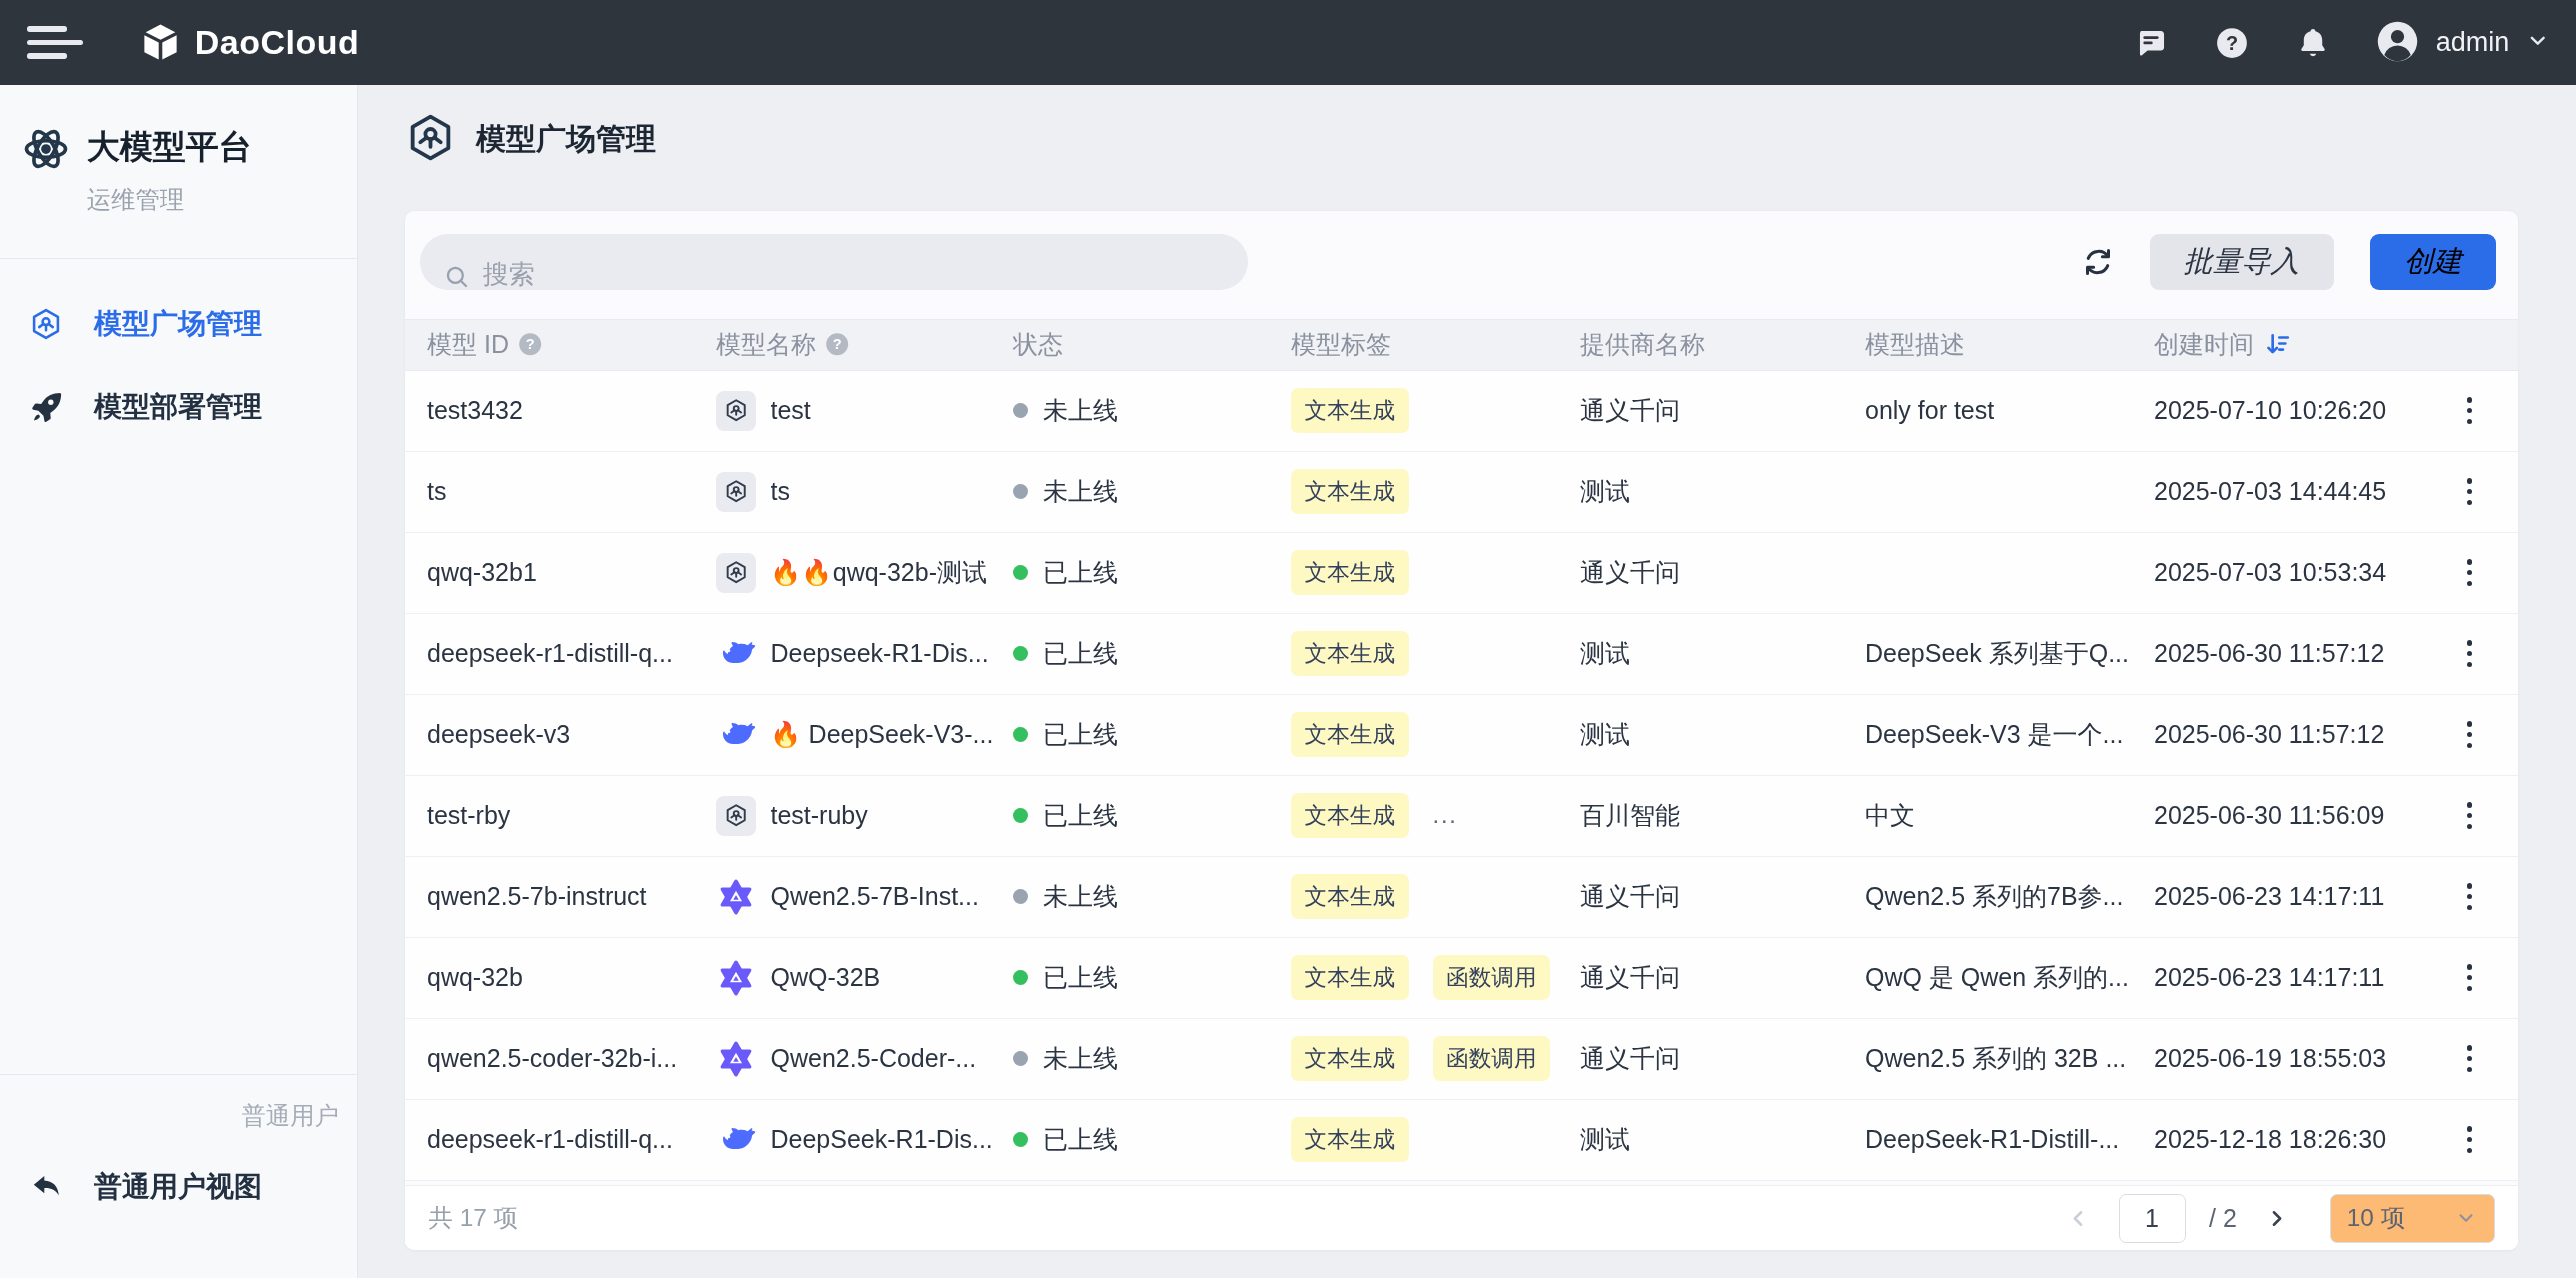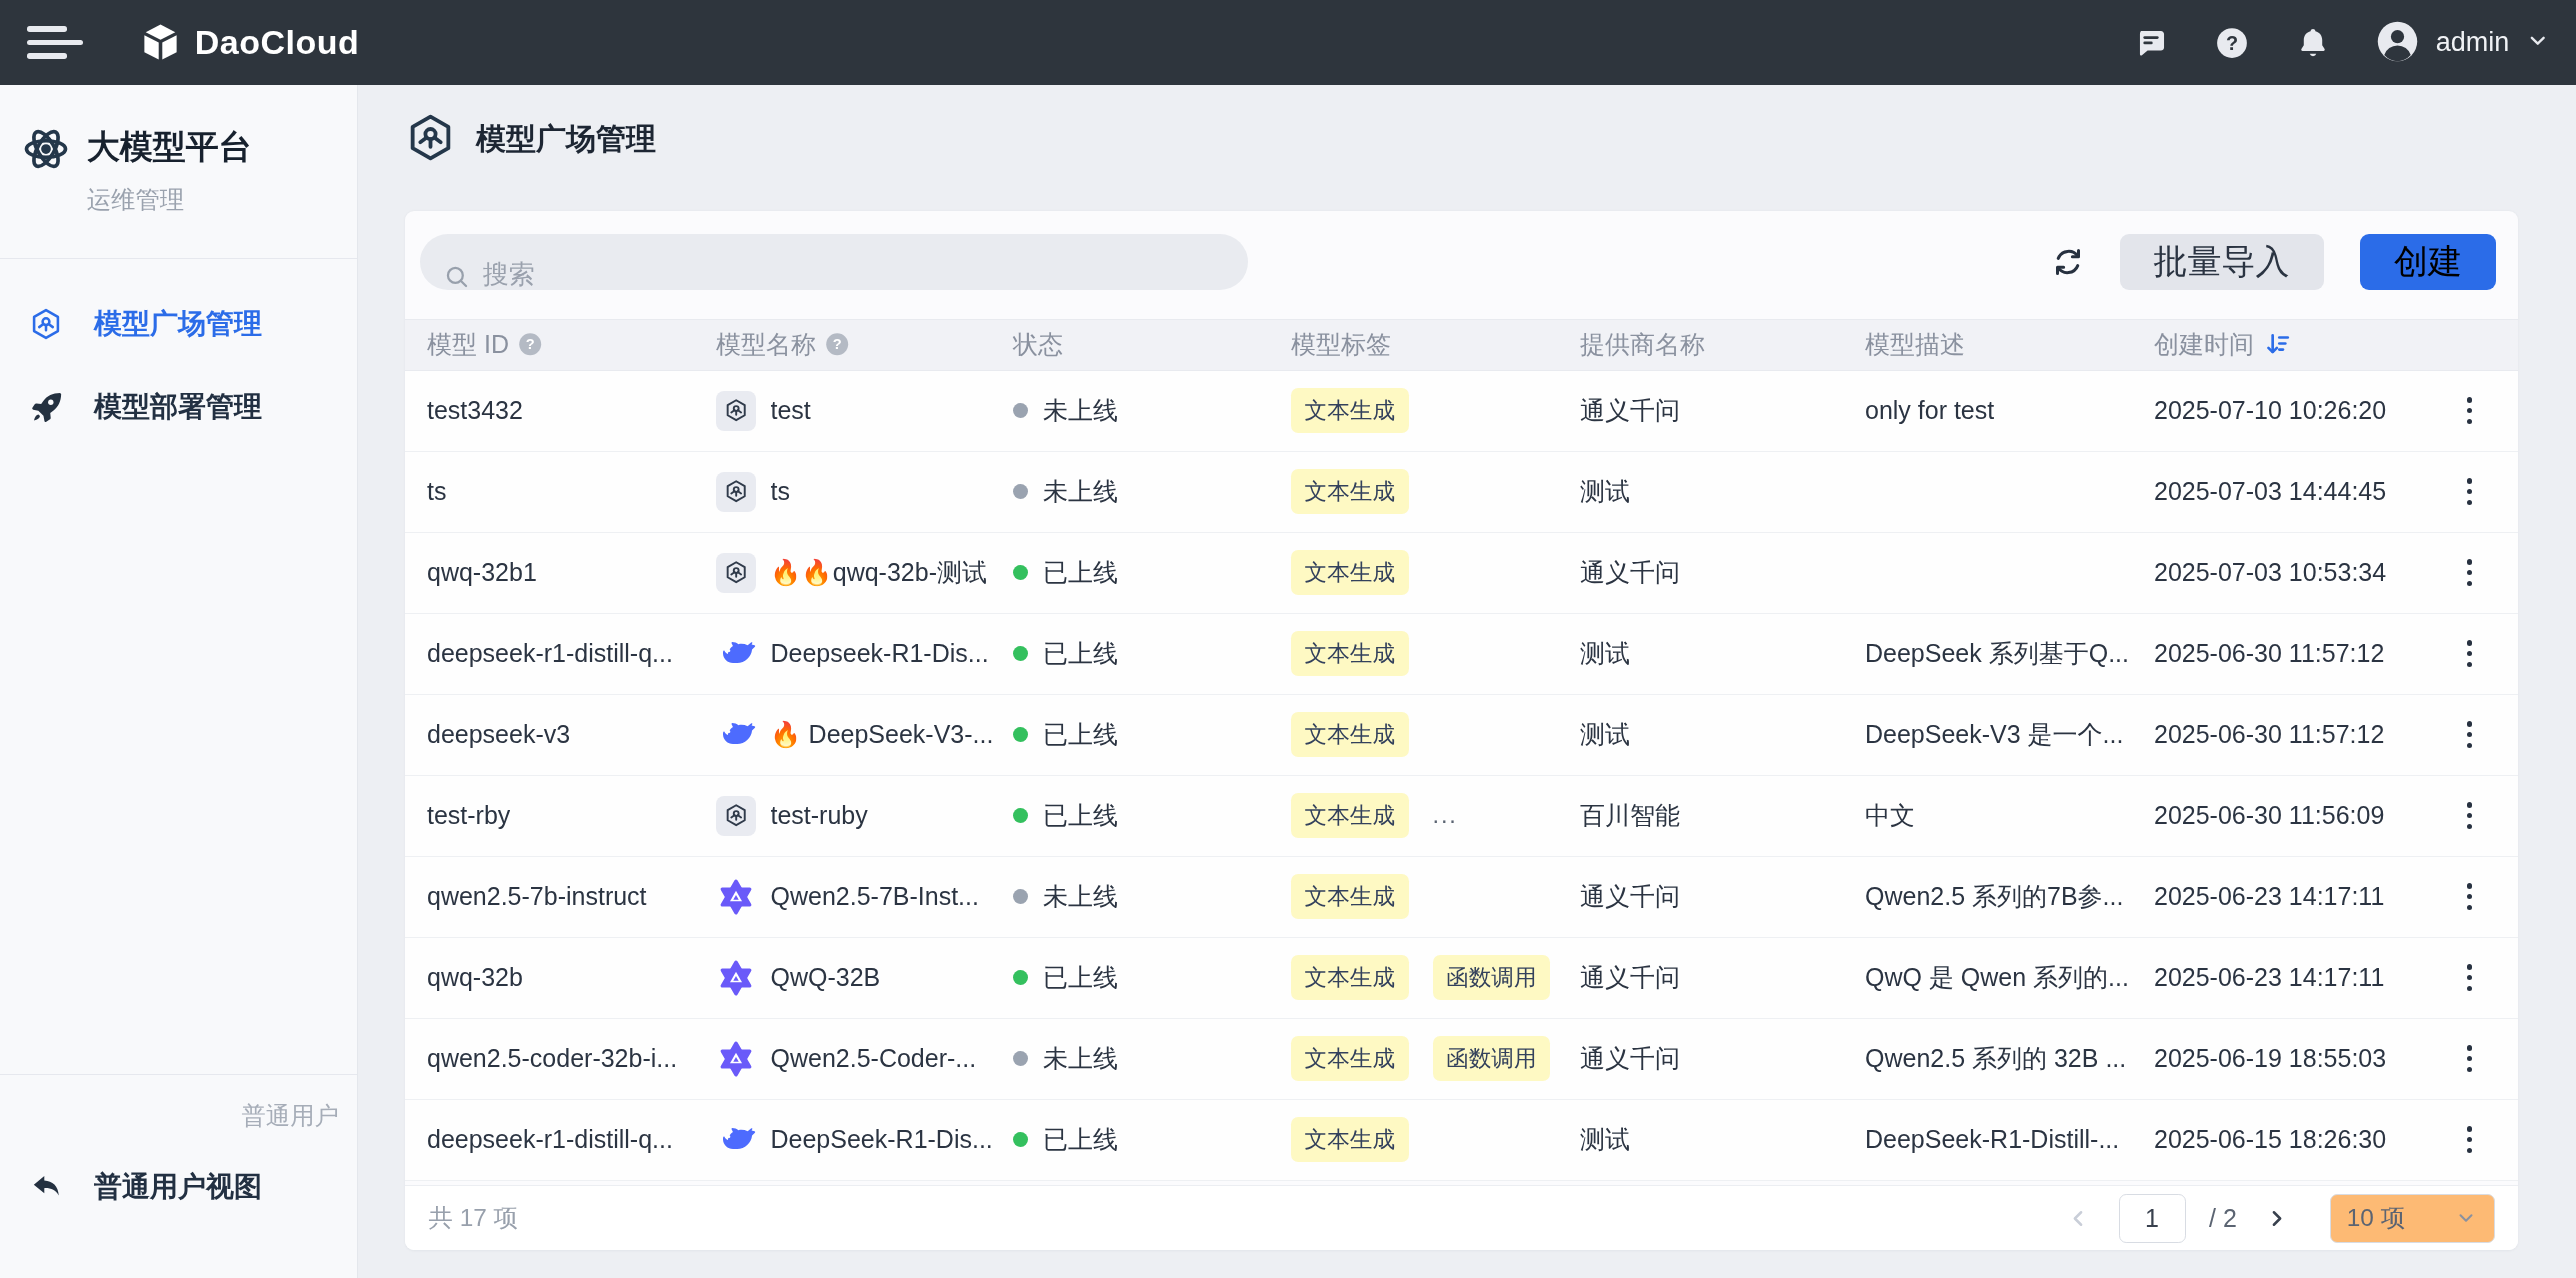--- a/index.html
+++ b/index.html
@@ -52,21 +52,21 @@
 
   .card { margin-top:45px; background:#fbfbfd; border-radius:9px; box-shadow:0 0.9px 2.7px rgba(20,30,50,.05); height:1039px; display:flex; flex-direction:column; }
   .toolbar { padding:22.6px 22px 29px 14.5px; display:flex; align-items:center; }
   .search-box { width:828px; height:56px; background:#e9ebf0; border-radius:28px; display:flex; align-items:flex-end; padding:0 23.5px; gap:12.7px; }
   .search-box svg { width:27px; height:27px; flex-shrink:0; }
   .search-box input { border:none; outline:none; background:transparent; font-size:26px; color:#39414e; width:100%; font-family:inherit; }
   .search-box input::placeholder { color:#9aa1ad; }
   .toolbar-right { margin-left:auto; display:flex; align-items:center; gap:31px; }
   .refresh-btn { width:42px; height:42px; display:flex; align-items:center; justify-content:center; cursor:pointer; color:#273140; }
   .refresh-btn svg { width:36px; height:36px; }
-  .btn { height:56px; border:none; border-radius:9px; font-size:34px; font-family:inherit; padding:0 34px; cursor:pointer; }
+  .btn { height:56px; border:none; border-radius:9px; font-size:29px; font-family:inherit; padding:0 34px; cursor:pointer;font-style:italic; }
   .btn-secondary { background:#e3e5eb; color:#2b3442; }
   .btn-primary { background:#2b6ce8; color:#000000; margin-left:5.4px; }
 
   
   .table { flex:1; }
   .thead { height:52px; background:#f1f2f6; border-top:0.9px solid #e8eaef; border-bottom:0.9px solid #e8eaef; display:flex; align-items:center; padding:0 22px; }
   .th { display:flex; align-items:center; gap:9px; font-size:25px; color:#8a919f; }
   .th svg.qmark { width:24.4px; height:24.4px; }
   .th svg.sort { width:29px; height:29px; }
   .tr { height:81px; display:flex; align-items:center; padding:0 22px; background:#fefefe; border-bottom:0.9px solid #eef0f3; }
@@ -666,21 +666,21 @@
                 <div class="td c3">
                   <span class="tag">文本生成</span>
                 </div>
                 <div class="td c4">
                   <span class="cell-ellip">测试</span>
                 </div>
                 <div class="td c5">
                   <span class="cell-ellip">DeepSeek-R1-Distill-...</span>
                 </div>
                 <div class="td c6">
-                  <span>2025-06-15 18:26:30</span>
+                  <span>2025-12-18 18:26:30</span>
                 </div>
                 <div class="td c7">
                   <button class="kebab">
                     <i></i>
                     <i></i>
                     <i></i>
                   </button>
                 </div>
               </div>
             </div>

